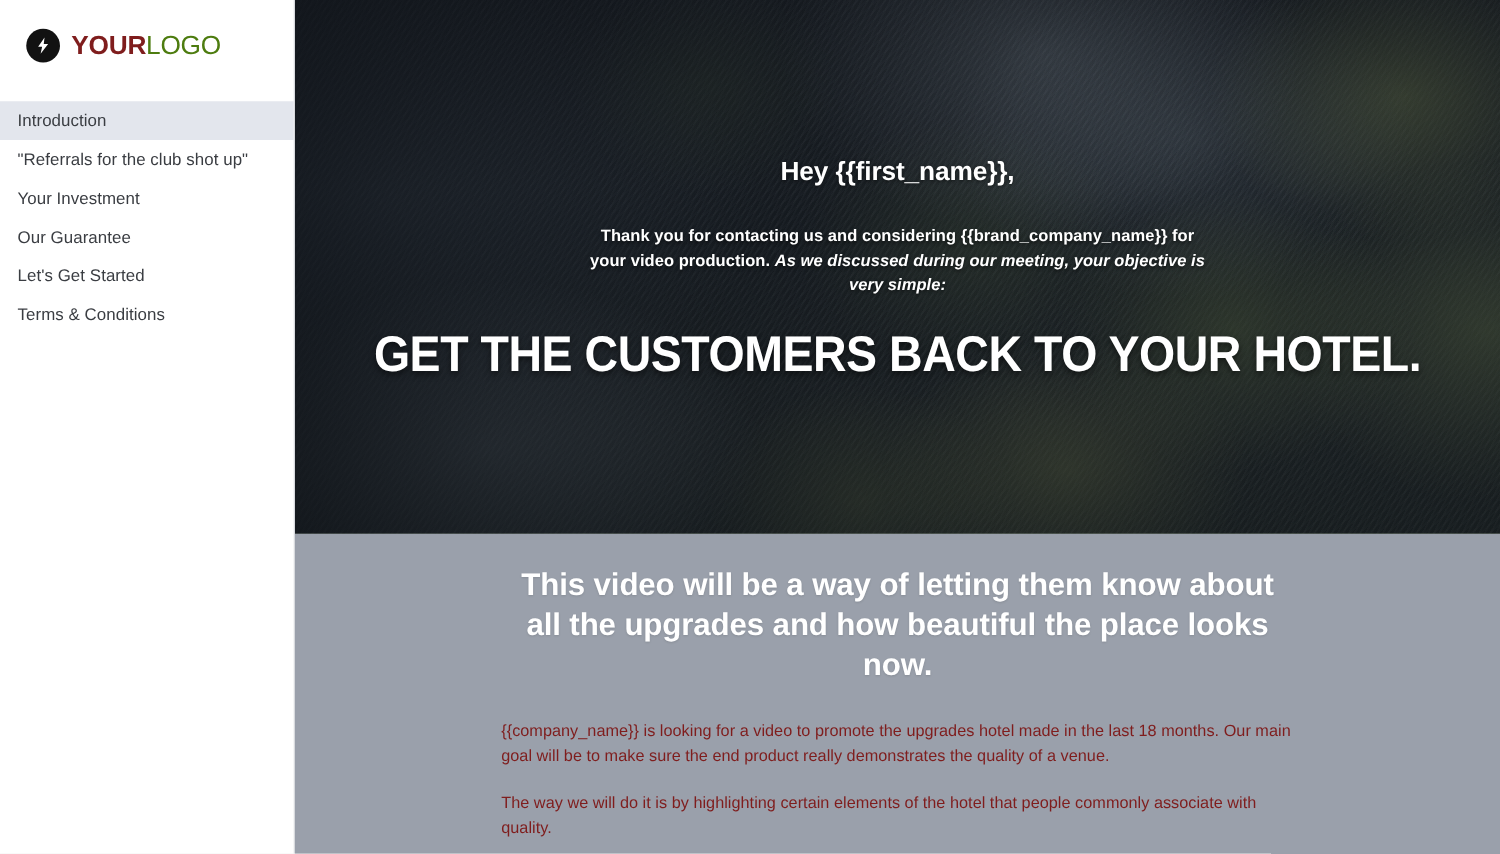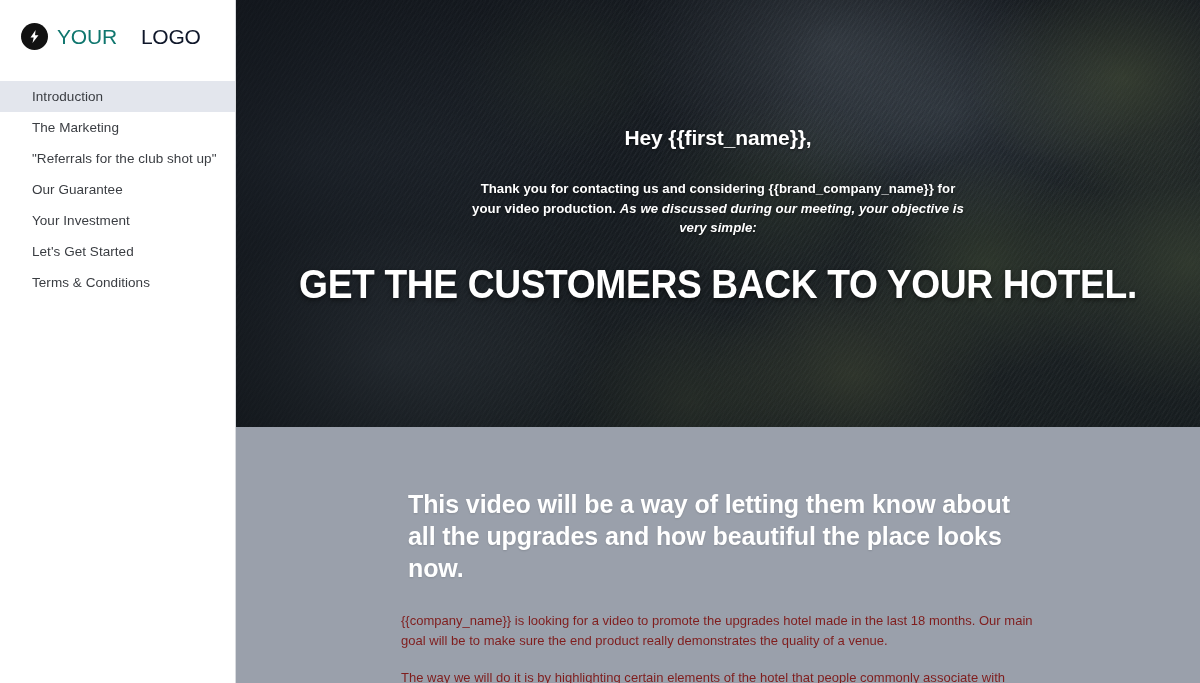--- a/index.html
+++ b/index.html
@@ -51,36 +51,35 @@
   }
   .brand-mark svg { display: block; }
 
   .brand-text {
     font-size: 21px;
     letter-spacing: -0.2px;
     line-height: 1;
     white-space: nowrap;
   }
   .brand-text .b1 {
-    font-weight: normal;
-    color: #0f766e;
+    font-weight: bold;
+    color: #7f1d1d;
   }
   .brand-text .b2 {
     font-weight: normal;
-    color: #0f172a;
-    margin-left: 24px;
+    color: #4d7c0f;
   }
 
   .nav { padding-top: 9px; }
 
   .nav-item {
     height: 31px;
     display: flex;
     align-items: center;
-    padding-left: 32px;
+    padding-left: 14px;
     font-size: 13.5px;
     color: #3a3d42;
     letter-spacing: 0.05px;
     white-space: nowrap;
     cursor: pointer;
     background: transparent;
   }
   .nav-item.active {
     background: #e3e6ed;
   }
@@ -181,22 +180,23 @@
   
   .panel {
     height: 256px;
     background: #9aa0ab;
     padding: 0;
     position: relative;
   }
 
   .panel-heading {
     margin: 0 auto;
-    padding-top: 62px;
+    padding-top: 26px;
     width: 620px;
+    text-align: center;
     font-size: 25px;
     font-weight: bold;
     color: #ffffff;
     line-height: 1.27;
     letter-spacing: -0.1px;
     text-shadow: 0 1px 2px rgba(0,0,0,0.12);
   }
 
   .panel-body {
     margin-top: 27px;
@@ -224,24 +224,23 @@
           <path d="M13.8 1.5 L5.6 13.4 h5.1 l-1.9 9.1 L18.4 9.9 h-5.6 z" fill="#ffffff"></path>
         </svg>
       </span>
       <span class="brand-text">
         <span class="b1">YOUR</span><span class="b2">LOGO</span>
       </span>
     </div>
 
     <nav class="nav">
       <div class="nav-item active">Introduction</div>
-      <div class="nav-item">The Marketing</div>
       <div class="nav-item">"Referrals for the club shot up"</div>
+      <div class="nav-item">Your Investment</div>
       <div class="nav-item">Our Guarantee</div>
-      <div class="nav-item">Your Investment</div>
       <div class="nav-item">Let's Get Started</div>
       <div class="nav-item">Terms &amp; Conditions</div>
     </nav>
 
   </aside>
 
   <main class="content">
 
     <section class="hero">
       <div class="hero-photo"></div>

